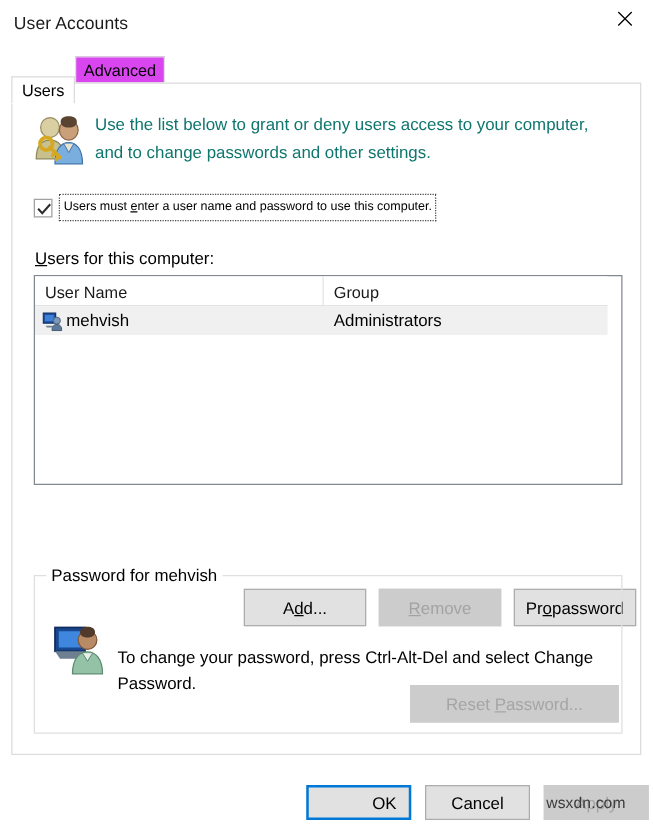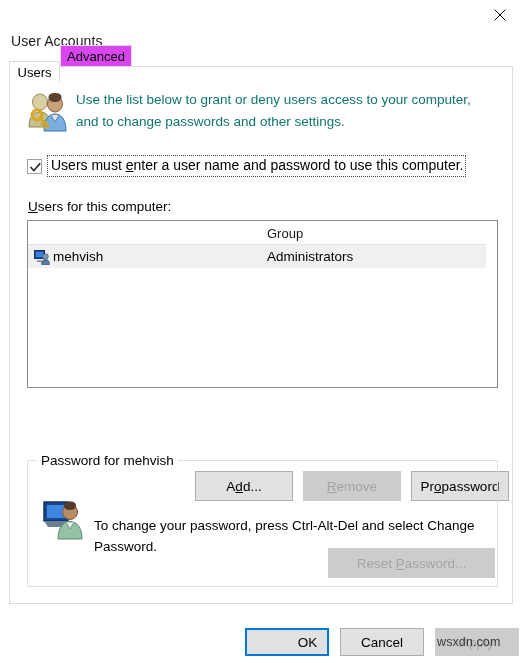--- a/index.html
+++ b/index.html
@@ -23,21 +23,20 @@
     left: 0; top: 0;
     width: 522px; height: 38px;
     background: #ffffff;
   }
   .titlebar-text {
     position: absolute;
     left: 11px; top: 10px;
     font-size: 14px;
     color: #1b1b1b;
     letter-spacing: 0.1px;
-    margin-top: 23px;
   }
   .close-btn {
     position: absolute;
     right: 0; top: 0;
     width: 45px; height: 30px;
     display: flex;
     align-items: center;
     justify-content: center;
     cursor: default;
   }
@@ -118,21 +117,21 @@
     flex: 0 0 auto;
   }
   .cb-box svg {
     position: absolute;
     left: 1px; top: 1px;
   }
   .cb-label {
     margin-left: 5px;
     padding: 1px 2px 2px 3px;
     border: 1px dotted #4a4a4a;
-    font-size: 14px;
+    font-size: 10px;
     white-space: nowrap;
     line-height: 17px;
   }
   .ak { text-decoration: underline; }
 
   
   .list-label {
     position: absolute;
     left: 18px; top: 132px;
     font-size: 13.5px;
@@ -346,20 +345,23 @@
     </span>
     <span class="cb-label">
       <span>Users must </span><span class="ak">e</span><span>nter a user name and password to use this computer.</span>
     </span>
   </div>
 
   <div class="list-label"><span class="ak">U</span><span>sers for this computer:</span></div>
 
   <div class="listview">
     <div class="lv-header">
+      <div class="lv-col" id="col-username">
+        <span class="lbl">User Name</span>
+      </div>
       <div class="lv-col" id="col-group">
         <span class="lbl">Group</span>
       </div>
     </div>
     <div class="lv-row">
       <div class="lv-cell" id="cell-group">
         <span>Administrators</span>
       </div>
       <div class="lv-cell" id="cell-username">
         <span class="user-icon">

